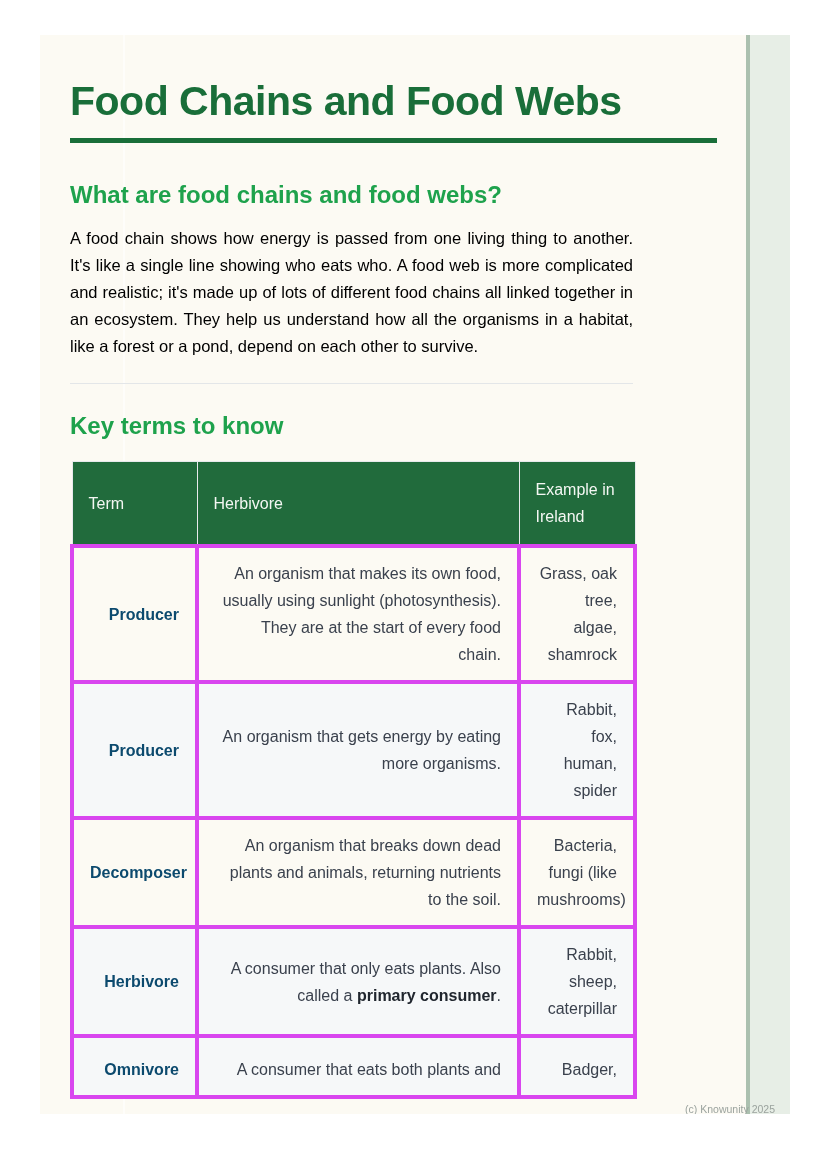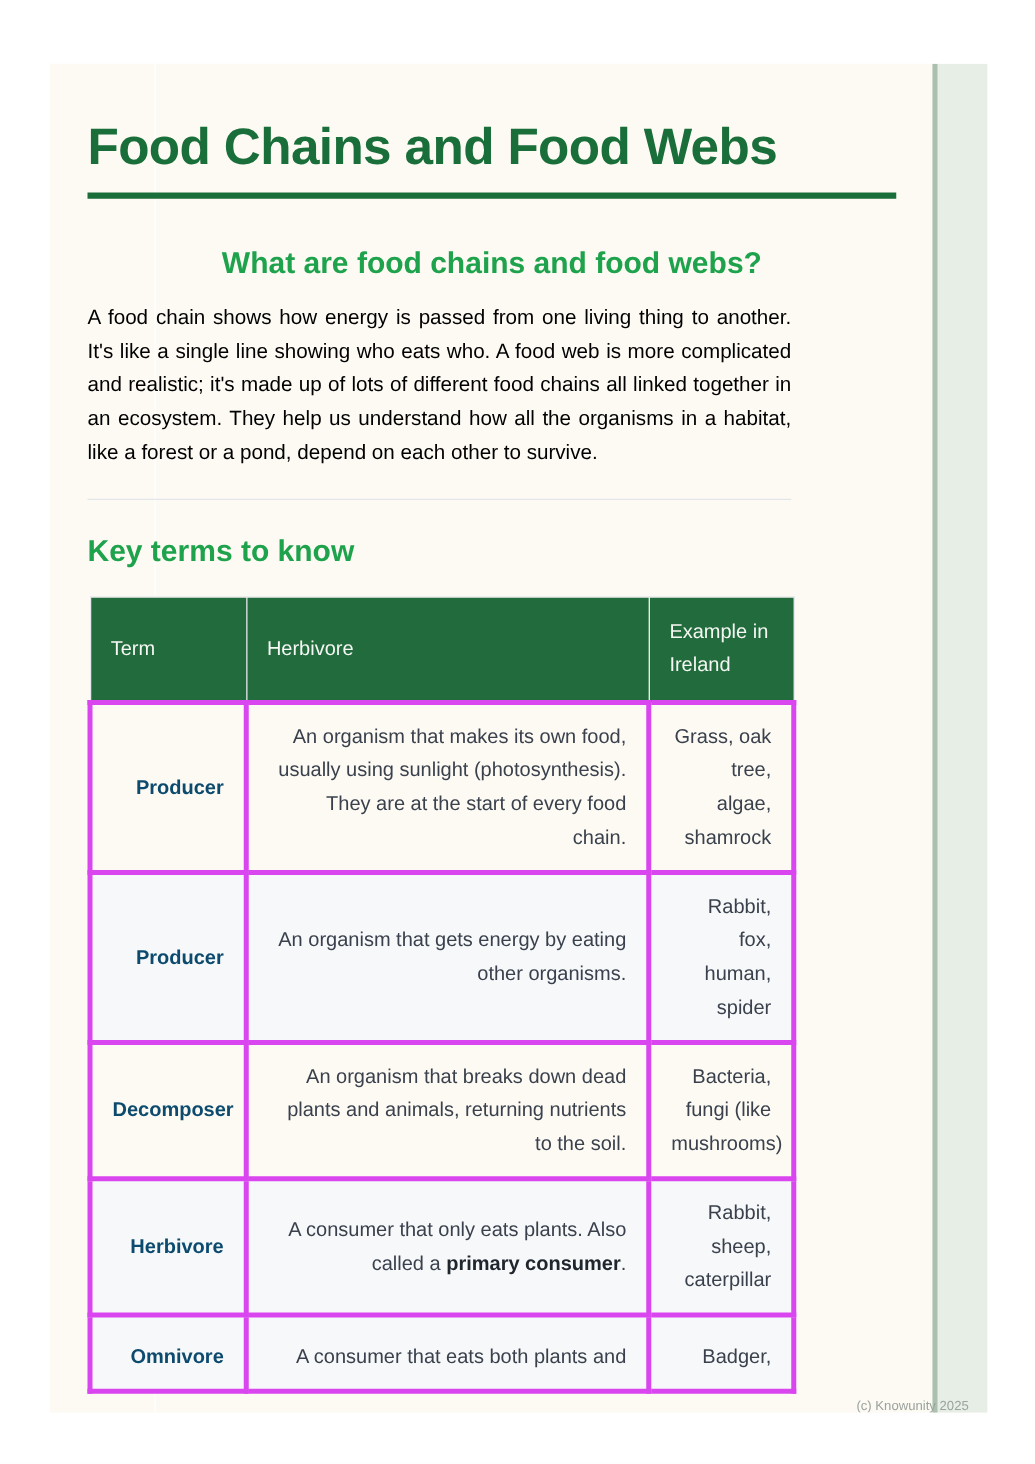--- a/index.html
+++ b/index.html
@@ -1,25 +1,25 @@
 <!DOCTYPE html>
 <html><head>
 <meta charset="utf-8">
 <style>
   * { margin:0; padding:0; box-sizing:border-box; }
   html,body { background:#ffffff; font-family:"Liberation Sans","DejaVu Sans",sans-serif; }
-  .canvas { position:relative; width:828px; height:1114px; background:#ffffff; overflow:hidden; margin:16px auto; }
+  .canvas { position:relative; width:828px; height:1114px; background:#ffffff; overflow:hidden; margin:0 auto; }
   .page { position:absolute; left:40px; top:35px; width:750px; height:1098px; background:#fcfaf3; overflow:hidden; }
   .edge-strip { position:absolute; top:0; right:0; bottom:0; width:44px; background:#e7eee6; border-left:4px solid #abc0af; }
   .fold-line { position:absolute; left:83px; top:0; bottom:0; width:2px; background:rgba(255,255,255,0.55); }
   .content { position:relative; padding:43px 73px 0 30px; }
   h1.doc-title { font-size:41px; line-height:1.15; font-weight:700; letter-spacing:-0.5px; color:#196e39; }
   .title-rule { height:5px; background:#196e39; margin-top:13px; }
   h2.sec-heading { font-size:24px; line-height:28px; font-weight:700; color:#1ea24c; }
-  .h2-a { margin-top:38px;text-align:center; }
+  .h2-a { margin-top:38px; }
   .h2-b { margin-top:28px; }
   p.lead { margin-top:16px; width:563px; text-align:justify; font-size:16.5px; line-height:27px; color:#000000; }
   .divider { margin-top:23px; width:563px; border-top:1px solid #e3e6e8; }
   p.note { margin-top:17px; width:563px; font-size:16.5px; line-height:27px; color:#3a414d; }
   table.terms { margin-top:21px; width:563px; border-collapse:collapse; table-layout:fixed; }
   .terms th { background:#216b3c; color:#f4f7f3; font-weight:500; font-size:16px; line-height:27px;
               text-align:left; padding:14px 16px; border:1px solid #e7e9ec; vertical-align:middle; }
   .terms td { padding:12px 16px; font-size:16px; line-height:27px; border:4px solid #d946ef;
               vertical-align:middle; color:#3a414d; background:#fcfaf3;text-align:right; }
   .terms td.term-cell { font-weight:700; color:#0c4a6e; }
@@ -62,21 +62,21 @@
           </tr>
         </thead>
         <tbody>
           <tr>
             <td class="term-cell">Producer</td>
             <td>An organism that makes its own food, usually using sunlight (photosynthesis). They are at the start of every food chain.</td>
             <td>Grass, oak tree, algae, shamrock</td>
           </tr>
           <tr class="alt">
             <td class="term-cell">Producer</td>
-            <td>An organism that gets energy by eating other organisms.</td>
+            <td>An organism that gets energy by eating more organisms.</td>
             <td>Rabbit, fox, human, spider</td>
           </tr>
           <tr>
             <td class="term-cell">Decomposer</td>
             <td>An organism that breaks down dead plants and animals, returning nutrients to the soil.</td>
             <td>Bacteria, fungi (like mushrooms)</td>
           </tr>
           <tr class="alt">
             <td class="term-cell">Herbivore</td>
             <td><span>A consumer that only eats plants. Also called a </span><strong>primary consumer</strong><span>.</span></td>

